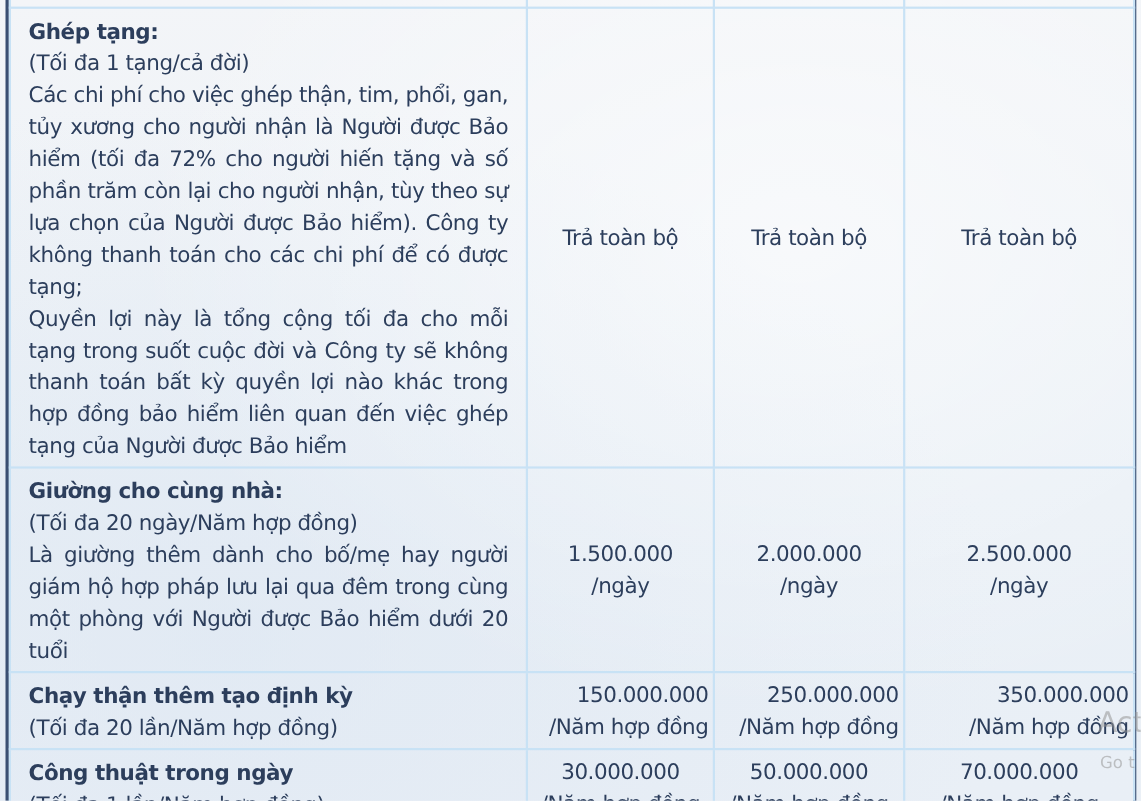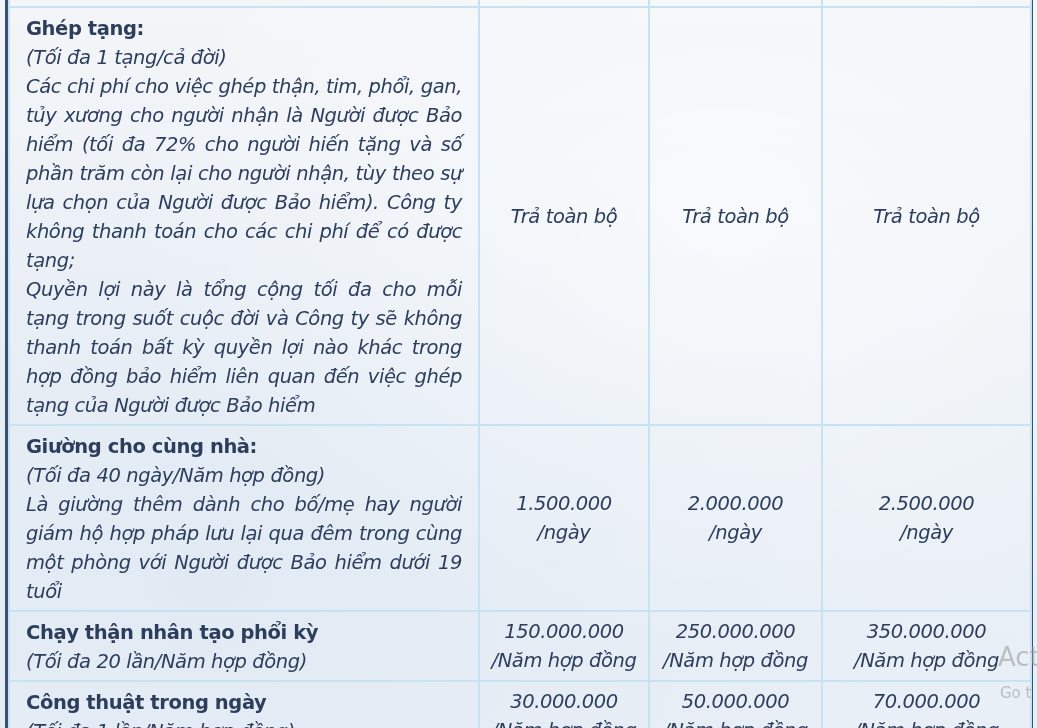--- a/index.html
+++ b/index.html
@@ -58,28 +58,27 @@
       padding: 0 4px;
       margin-top: 19px;
     }
     .title {
       font-weight: bold;
       display: block;
       text-align: left;
     }
     .line {
       display: block;
-      font-style: italic;
     }
     .line.left {
       text-align: left;
     }
     .row-ghep td { height: 404px; }
     .row-giuong td { height: 183px; }
-    .row-chay td { height: 68px; }
+    .row-chay td { height: 68px; text-align: right; }
     .row-phau td { height: 68px; }
     .watermark {
       position: absolute;
       color: rgba(150,150,150,0.55);
       font-family: "DejaVu Sans", sans-serif;
       pointer-events: none;
     }
     .wm1 { left: 998px; top: 642px; font-size: 26px; }
     .wm2 { left: 1000px; top: 684px; font-size: 15px; }
   </style>
@@ -116,40 +115,40 @@
         <span class="line">Trả toàn bộ</span>
       </td>
       <td class="val">
         <span class="line">Trả toàn bộ</span>
       </td>
     </tr>
 
     <tr class="row-giuong">
       <td class="desc">
         <span class="title">Giường cho cùng nhà:</span>
-        <span class="line left">(Tối đa 40 ngày/Năm hợp đồng)</span>
-        <span class="line">Là giường thêm dành cho bố/mẹ hay người giám hộ hợp pháp lưu lại qua đêm trong cùng một phòng với Người được Bảo hiểm dưới 19 tuổi</span>
+        <span class="line left">(Tối đa 20 ngày/Năm hợp đồng)</span>
+        <span class="line">Là giường thêm dành cho bố/mẹ hay người giám hộ hợp pháp lưu lại qua đêm trong cùng một phòng với Người được Bảo hiểm dưới 20 tuổi</span>
       </td>
       <td class="val">
         <span class="line">1.500.000</span>
         <span class="line">/ngày</span>
       </td>
       <td class="val">
         <span class="line">2.000.000</span>
         <span class="line">/ngày</span>
       </td>
       <td class="val">
         <span class="line">2.500.000</span>
         <span class="line">/ngày</span>
       </td>
     </tr>
 
     <tr class="row-chay">
       <td class="desc">
-        <span class="title">Chạy thận nhân tạo phổi kỳ</span>
+        <span class="title">Chạy thận thêm tạo định kỳ</span>
         <span class="line left">(Tối đa 20 lần/Năm hợp đồng)</span>
       </td>
       <td class="val">
         <span class="line">150.000.000</span>
         <span class="line">/Năm hợp đồng</span>
       </td>
       <td class="val">
         <span class="line">250.000.000</span>
         <span class="line">/Năm hợp đồng</span>
       </td>

